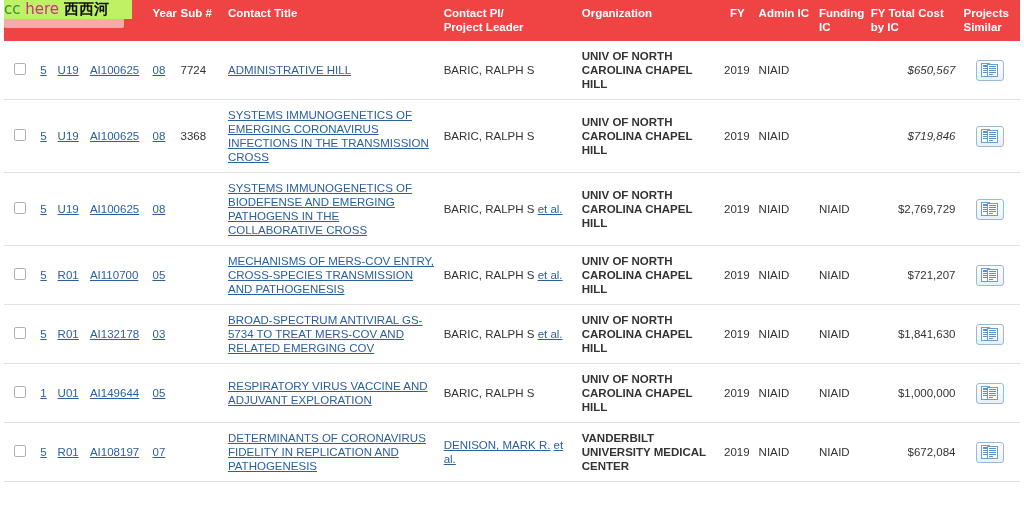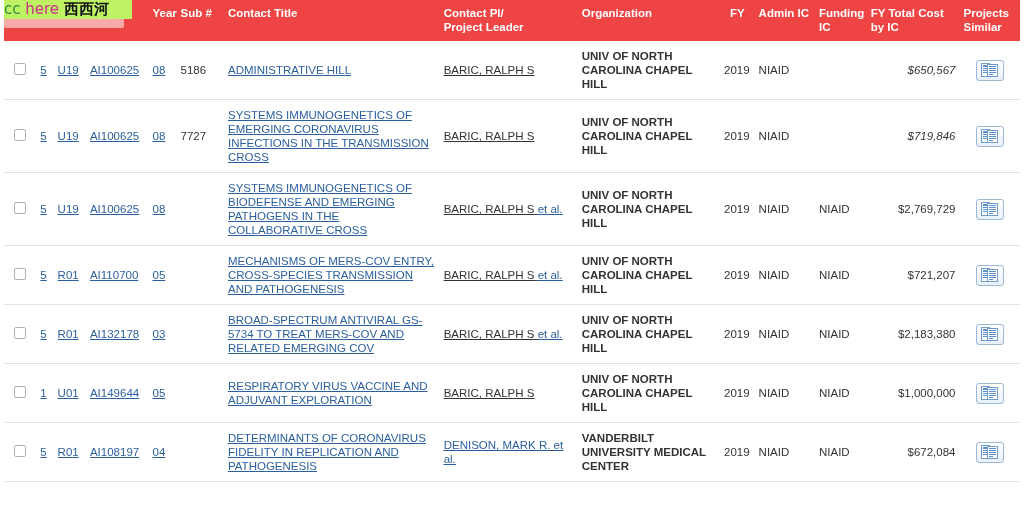--- a/index.html
+++ b/index.html
@@ -111,21 +111,21 @@
   .c-fic   { width: 48px; }
   .c-cost  { width: 86px; }
   .c-sim   { width: 56px; }
 
   td.c-check { text-align: center; padding-left: 8px; }
   td.num { text-align: left; white-space: nowrap; }
   td.cost { text-align: right; white-space: nowrap; padding-right: 14px; color: #333; }
   td.cost.est { font-style: italic; margin-top: 12px; }
   td.sim { text-align: center; }
   td.org { color: #3a3a3a; font-weight: bold; }
-  td.pi  { color: #3a3a3a; text-decoration: underline; }
+  td.pi  { color: #3a3a3a; }
 
   .simicon {
     display: inline-block;
     width: 26px;
     height: 19px;
     border: 1px solid #9cb8d6;
     border-radius: 3px;
     background: linear-gradient(to bottom, #ffffff 0%, #e8f0f9 100%);
     position: relative;
     cursor: pointer;
@@ -227,21 +227,21 @@
       </th>
     </tr>
   </thead>
   <tbody id="tbody">
       <tr>
         <td class="c-check"><span class="cb"></span></td>
         <td class="num"><a class="lnk">5</a></td>
         <td class="num"><a class="lnk">U19</a></td>
         <td class="num"><a class="lnk">AI100625</a></td>
         <td class="num"><a class="lnk">08</a></td>
-        <td class="num">5186</td>
+        <td class="num">7724</td>
         <td class="title"><a>ADMINISTRATIVE HILL</a></td>
         <td class="pi"><span>BARIC, RALPH S</span></td>
         <td class="org">UNIV OF NORTH CAROLINA CHAPEL HILL</td>
         <td class="num">2019</td>
         <td>NIAID</td>
         <td></td>
         <td class="cost est">$650,567</td>
         <td class="sim"><span class="simicon"><svg width="18" height="15" viewBox="0 0 18 15">
               <rect x="0.5" y="0.5" width="8" height="13" fill="#ffffff" stroke="#6f9ccc"></rect>
               <rect x="2" y="2" width="5" height="2" fill="#5b8fcb"></rect>
@@ -255,21 +255,21 @@
               <rect x="8" y="9" width="7" height="1" fill="#5b8fcb"></rect>
               <rect x="8" y="11" width="4" height="1" fill="#5b8fcb"></rect>
             </svg></span></td>
       </tr>
       <tr>
         <td class="c-check"><span class="cb"></span></td>
         <td class="num"><a class="lnk">5</a></td>
         <td class="num"><a class="lnk">U19</a></td>
         <td class="num"><a class="lnk">AI100625</a></td>
         <td class="num"><a class="lnk">08</a></td>
-        <td class="num">7727</td>
+        <td class="num">3368</td>
         <td class="title"><a>SYSTEMS IMMUNOGENETICS OF EMERGING CORONAVIRUS INFECTIONS IN THE TRANSMISSION CROSS</a></td>
         <td class="pi"><span>BARIC, RALPH S</span></td>
         <td class="org">UNIV OF NORTH CAROLINA CHAPEL HILL</td>
         <td class="num">2019</td>
         <td>NIAID</td>
         <td></td>
         <td class="cost est">$719,846</td>
         <td class="sim"><span class="simicon"><svg width="18" height="15" viewBox="0 0 18 15">
               <rect x="0.5" y="0.5" width="8" height="13" fill="#ffffff" stroke="#6f9ccc"></rect>
               <rect x="2" y="2" width="5" height="2" fill="#5b8fcb"></rect>
@@ -346,21 +346,21 @@
         <td class="num"><a class="lnk">R01</a></td>
         <td class="num"><a class="lnk">AI132178</a></td>
         <td class="num"><a class="lnk">03</a></td>
         <td class="num"></td>
         <td class="title"><a>BROAD-SPECTRUM ANTIVIRAL GS-5734 TO TREAT MERS-COV AND RELATED EMERGING COV</a></td>
         <td class="pi"><span>BARIC, RALPH S</span> <a class="lnk">et al.</a></td>
         <td class="org">UNIV OF NORTH CAROLINA CHAPEL HILL</td>
         <td class="num">2019</td>
         <td>NIAID</td>
         <td>NIAID</td>
-        <td class="cost">$2,183,380</td>
+        <td class="cost">$1,841,630</td>
         <td class="sim"><span class="simicon"><svg width="18" height="15" viewBox="0 0 18 15">
               <rect x="0.5" y="0.5" width="8" height="13" fill="#ffffff" stroke="#6f9ccc"></rect>
               <rect x="2" y="2" width="5" height="2" fill="#5b8fcb"></rect>
               <rect x="2" y="5" width="5" height="1" fill="#5b8fcb"></rect>
               <rect x="2" y="7" width="5" height="1" fill="#5b8fcb"></rect>
               <rect x="2" y="9" width="5" height="1" fill="#5b8fcb"></rect>
               <rect x="6.5" y="1.5" width="10" height="12" fill="#ffffff" stroke="#6f9ccc"></rect>
               <rect x="8" y="3" width="7" height="1" fill="#5b8fcb"></rect>
               <rect x="8" y="5" width="7" height="1" fill="#5b8fcb"></rect>
               <rect x="8" y="7" width="7" height="1" fill="#5b8fcb"></rect>
@@ -394,21 +394,21 @@
               <rect x="8" y="7" width="7" height="1" fill="#5b8fcb"></rect>
               <rect x="8" y="9" width="7" height="1" fill="#5b8fcb"></rect>
               <rect x="8" y="11" width="4" height="1" fill="#5b8fcb"></rect>
             </svg></span></td>
       </tr>
       <tr>
         <td class="c-check"><span class="cb"></span></td>
         <td class="num"><a class="lnk">5</a></td>
         <td class="num"><a class="lnk">R01</a></td>
         <td class="num"><a class="lnk">AI108197</a></td>
-        <td class="num"><a class="lnk">04</a></td>
+        <td class="num"><a class="lnk">07</a></td>
         <td class="num"></td>
         <td class="title"><a>DETERMINANTS OF CORONAVIRUS FIDELITY IN REPLICATION AND PATHOGENESIS</a></td>
         <td class="pi"><a class="lnk">DENISON, MARK R.</a> <a class="lnk">et al.</a></td>
         <td class="org">VANDERBILT UNIVERSITY MEDICAL CENTER</td>
         <td class="num">2019</td>
         <td>NIAID</td>
         <td>NIAID</td>
         <td class="cost">$672,084</td>
         <td class="sim"><span class="simicon"><svg width="18" height="15" viewBox="0 0 18 15">
               <rect x="0.5" y="0.5" width="8" height="13" fill="#ffffff" stroke="#6f9ccc"></rect>

